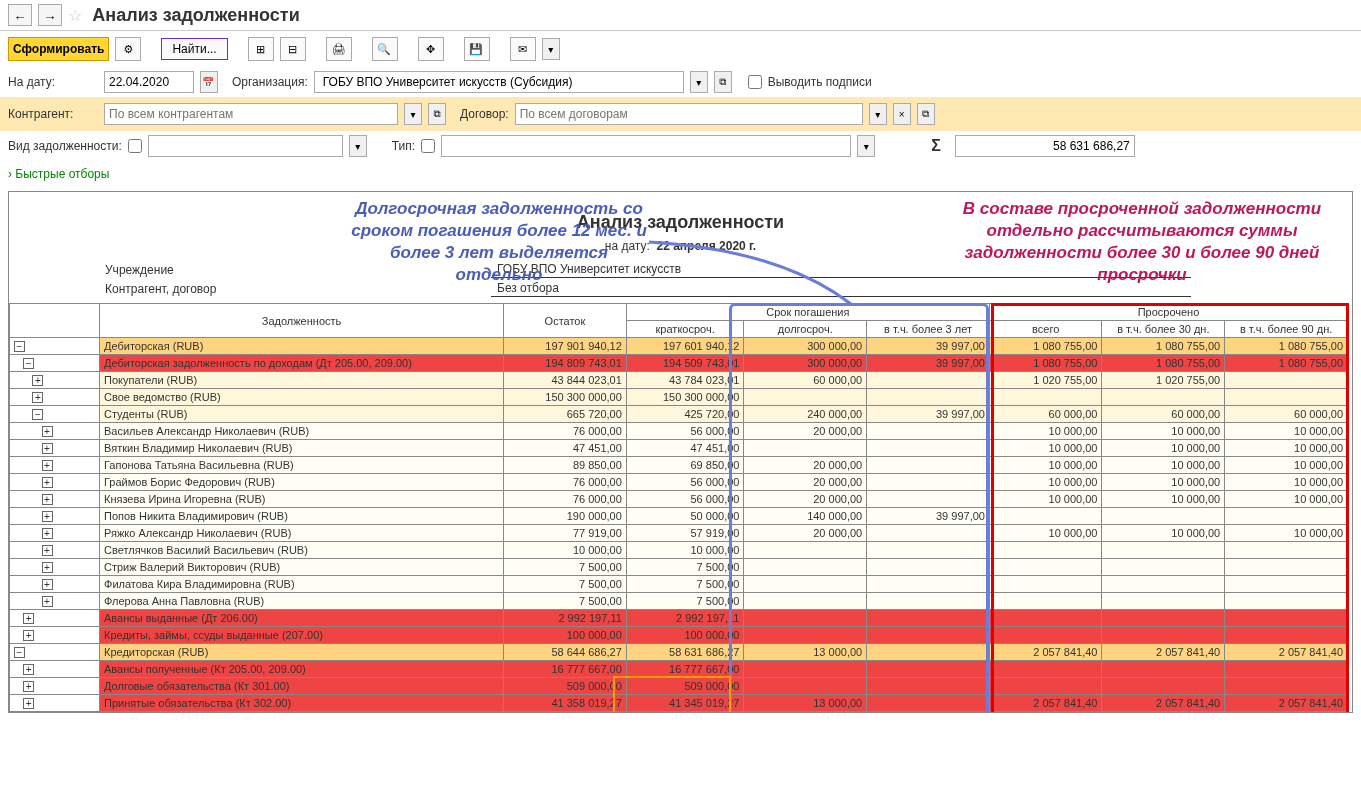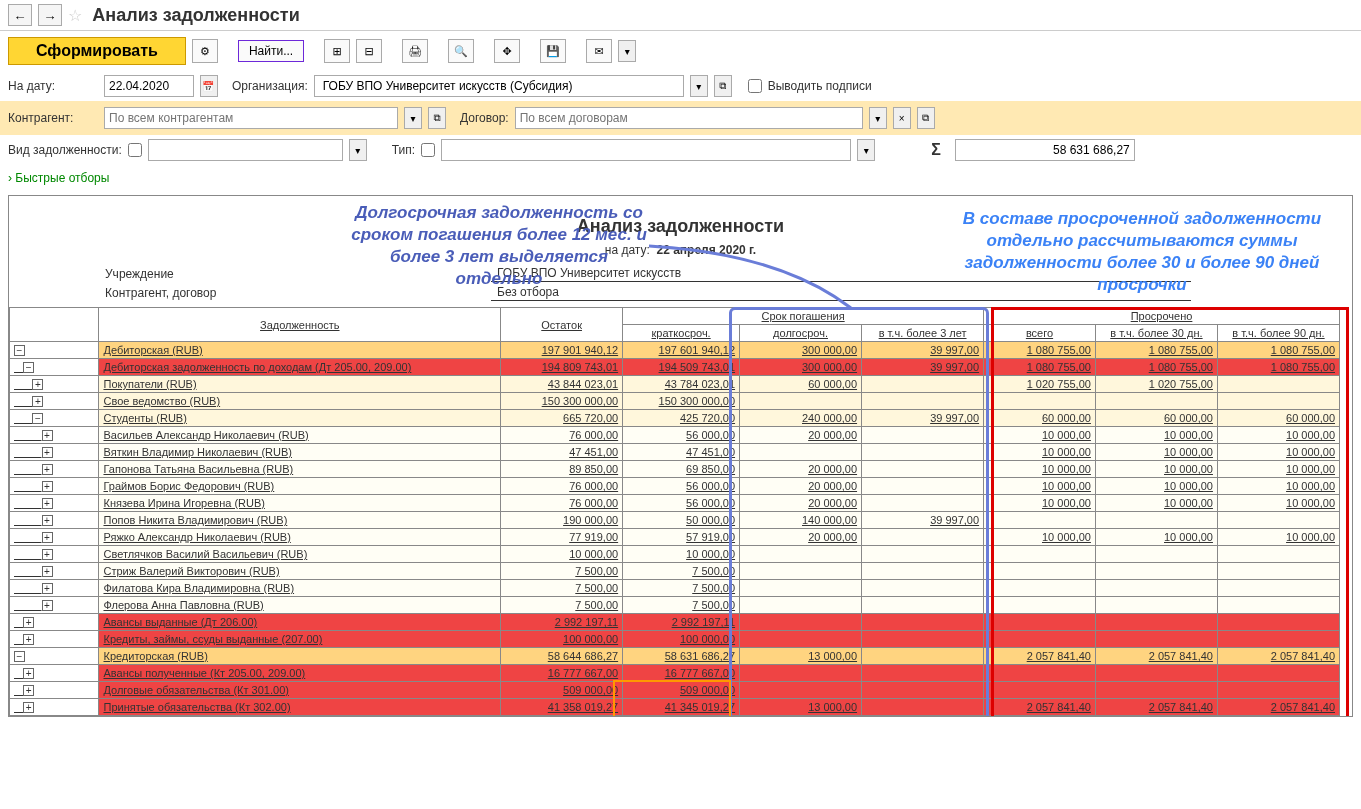--- a/index.html
+++ b/index.html
@@ -2,21 +2,21 @@
 <html><head>
 <meta charset="utf-8">
 <style>
 * { box-sizing: border-box; margin: 0; padding: 0; }
 body { font-family: Arial, sans-serif; font-size: 12px; color: #333; background: #fff; width: 1361px; }
 .topbar { display: flex; align-items: center; padding: 4px 8px; gap: 6px; border-bottom: 1px solid #ccc; }
 .nav-btn { width: 24px; height: 22px; border: 1px solid #aaa; background: #f5f5f5; cursor: pointer; display:flex; align-items:center; justify-content:center; }
 .star-icon { color: #ccc; font-size: 16px; }
 .page-title { font-size: 18px; font-weight: bold; margin-left: 4px; }
 .toolbar { display: flex; align-items: center; padding: 6px 8px; gap: 6px; flex-wrap: wrap; }
-.btn-yellow { background: #ffd633; border: 1px solid #cc9900; padding: 4px 27px; font-weight: bold; cursor: pointer; font-size:16px; }
+.btn-yellow { background: #ffd633; border: 1px solid #cc9900; padding: 4px 4px; font-weight: bold; cursor: pointer; font-size:12px; }
 .btn-small { width: 26px; height: 24px; border: 1px solid #aaa; background: #fafafa; cursor: pointer; display:flex; align-items:center; justify-content:center; font-size:11px; }
 .btn-text { border: 1px solid #6d28d9; background: #fafafa; padding: 3px 10px; cursor: pointer; font-size:12px; }
 .sep { width: 8px; }
 .filter-row { display: flex; align-items: center; padding: 4px 8px; gap: 6px; }
 .filter-label { min-width: 90px; }
 .input-field { border: 1px solid #aaa; padding: 2px 4px; background: #fff; height: 22px; font-size:12px; }
 .input-date { width: 90px; }
 .input-org { width: 370px; padding-left: 8px; }
 .btn-drop { width: 18px; height: 22px; border: 1px solid #aaa; background: #f0f0f0; cursor: pointer; font-size:10px; }
 .check { width: 14px; height: 14px; }
@@ -26,30 +26,30 @@
 .input-dog { width: 348px; }
 .input-type { width: 195px; }
 .input-tip { width: 410px; }
 .sigma { font-size: 16px; font-weight: bold; margin: 0 8px 0 50px; }
 .input-sum { width: 180px; text-align: right; }
 .quick-filters { padding: 6px 8px; color: #008800; cursor: pointer; }
 .quick-filters::before { content: "› "; }
 .report-area { margin: 4px 8px; border: 1px solid #888; position: relative; overflow: hidden; }
 .annot { position: absolute; font-weight: bold; text-align: center; font-style: italic; font-size: 17px; line-height: 1.3; }
 .annot-blue { color: #4a5db8; left: 340px; top: 6px; width: 300px; }
-.annot-red { color: #3b82f6; right: 10px; top: 12px; width: 400px; }
+.annot-red { color: #be185d; right: 10px; top: 6px; width: 400px; }
 .report-header { text-align: center; padding: 20px 0 2px; }
 .report-title { font-size: 18px; font-weight: bold; }
 .report-date { font-size: 12px; margin-top: 6px; }
 .report-date b { font-weight: bold; }
 .meta-table { margin: 4px 0 0 88px; font-size: 12px; }
 .meta-table td { padding: 1px 6px; border-bottom: 1px solid #333; }
 .meta-label { width: 390px; border-bottom: none !important; }
 .meta-value { min-width: 700px; }
-.grid-wrap { margin: 4px 12px 0 0; position: relative; text-decoration: underline; }
+.grid-wrap { margin: 4px 4px 0 0; position: relative; }
 table.grid { border-collapse: collapse; width: 100%; font-size: 11px; }
 table.grid th, table.grid td { border: 1px solid #888; padding: 2px 4px; }
 table.grid th { background: #fff; font-weight: normal; text-align: center; }
 table.grid td.num { text-align: right; white-space: nowrap; }
 table.grid td.label { text-align: left; }
 .tree-col { width: 88px; border: 1px solid #888; }
 .tree-cell { background: #fff; position: relative; }
 .exp { display: inline-block; width: 11px; height: 11px; border: 1px solid #666; text-align: center; line-height: 9px; font-size: 10px; background: #fff; cursor: pointer; margin-right: 1px; }
 tr.lvl0 td { background: #ffd480; }
 tr.lvl1 td { background: #ef4444; }

